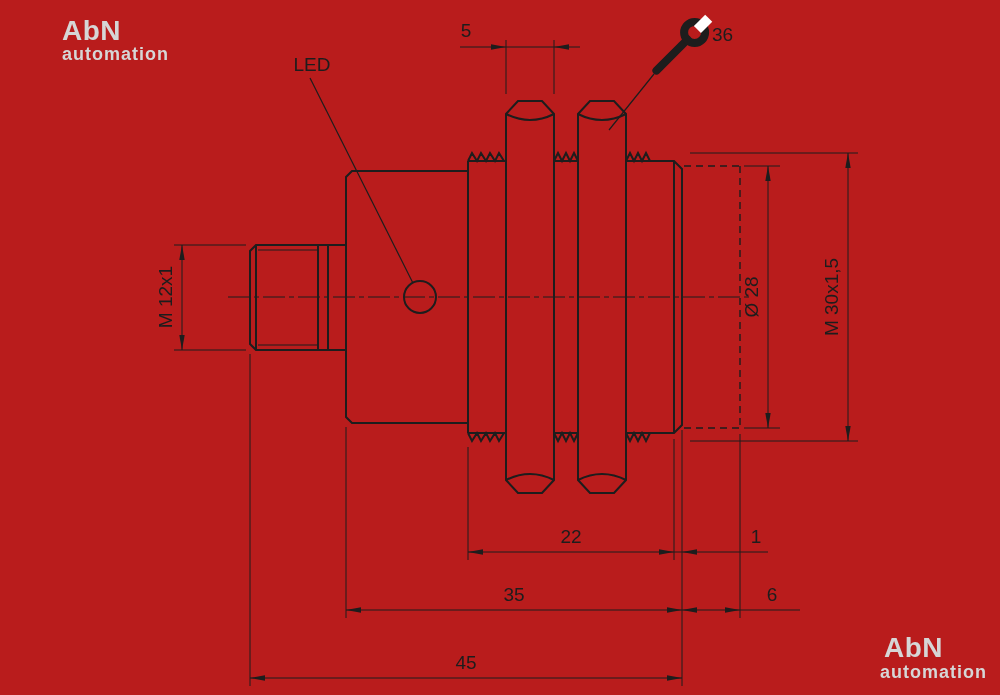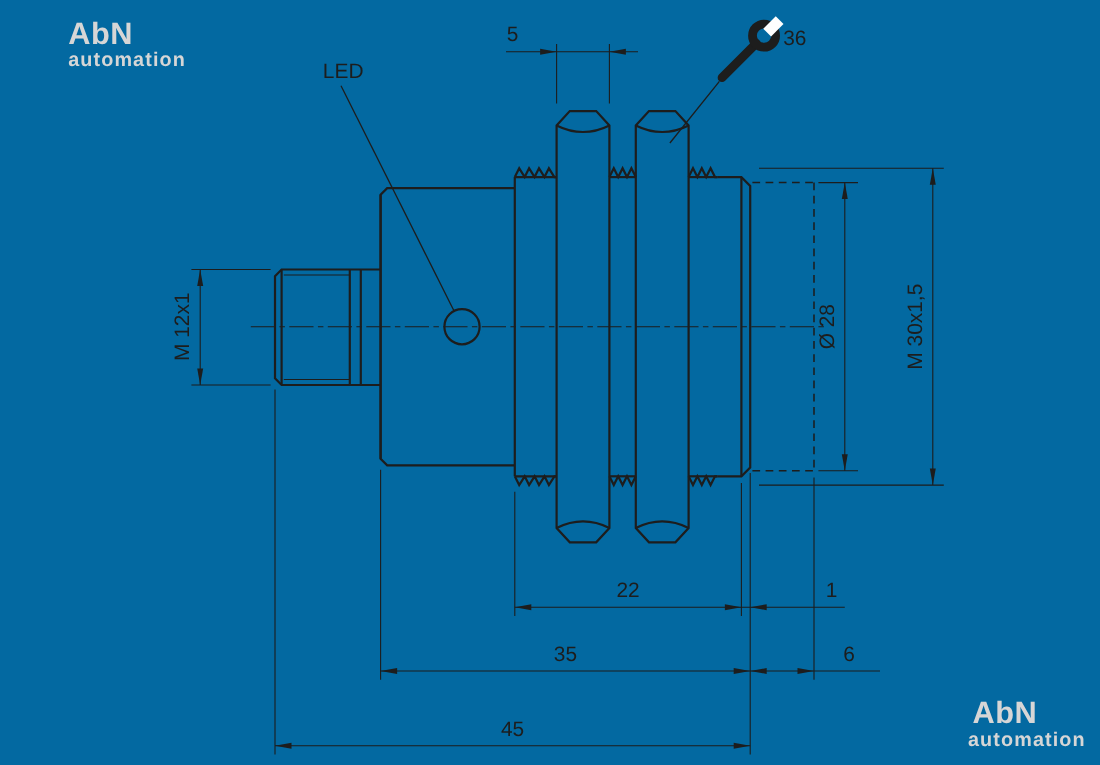--- a/index.html
+++ b/index.html
@@ -1,16 +1,16 @@
 <!DOCTYPE html>
 <html><head>
 <meta charset="utf-8">
 <style>
   html,body{margin:0;padding:0;background:#ffffff;}
-  .stage{position:relative;width:1000px;height:695px;background:#0369a1;overflow:hidden;}
+  .stage{position:relative;width:1000px;height:695px;background:#b91c1c;overflow:hidden;}
   svg{position:absolute;left:0;top:0;}
   .obj{stroke:#1d1d1d;stroke-width:2;fill:none;stroke-linejoin:miter;}
   .thin{stroke:#1d1d1d;stroke-width:1;fill:none;}
   .leader{stroke:#1d1d1d;stroke-width:1.2;fill:none;}
   .hidden-line{stroke:#1d1d1d;stroke-width:1.4;fill:none;stroke-dasharray:7 5;}
   .centerline{stroke:#1d1d1d;stroke-width:1;fill:none;stroke-dasharray:22 4 5 4;}
   .arrow{fill:#1d1d1d;stroke:none;}
   .dim-text{font-family:"Liberation Sans",sans-serif;font-size:19px;fill:#1d1d1d;}
   .wm1{font-family:"Liberation Sans",sans-serif;font-size:28px;font-weight:bold;fill:#d6d6d6;letter-spacing:.5px;}
   .wm2{font-family:"Liberation Sans",sans-serif;font-size:18px;font-weight:bold;fill:#d6d6d6;letter-spacing:1px;}

